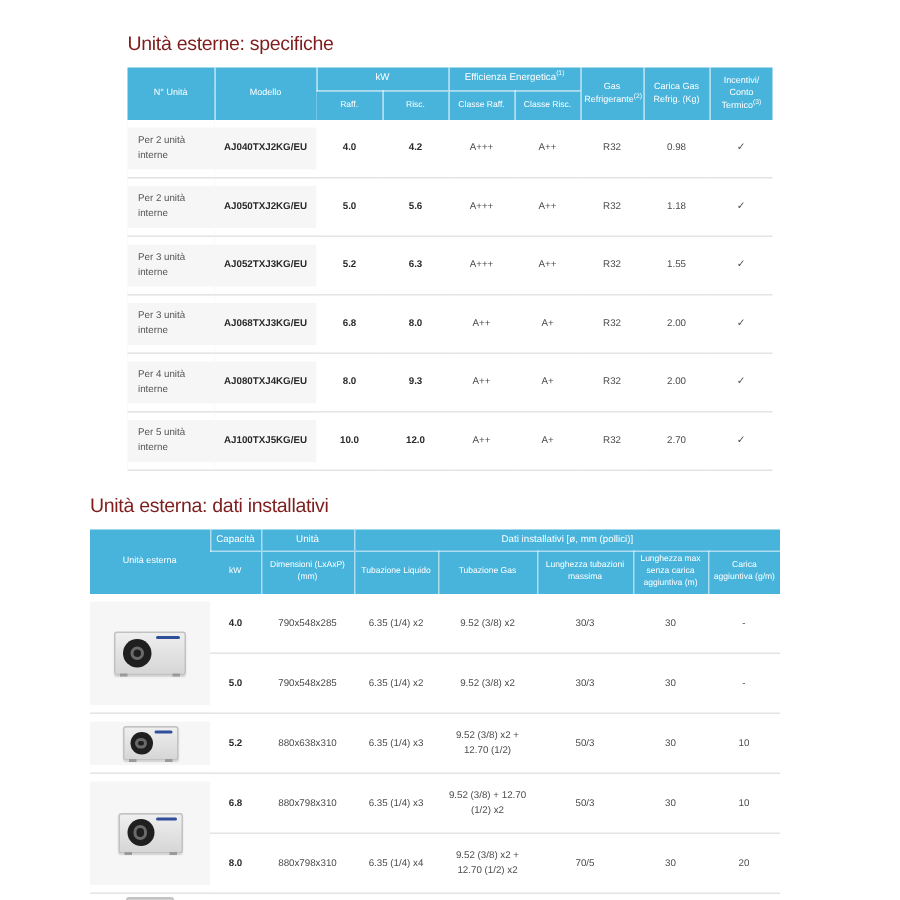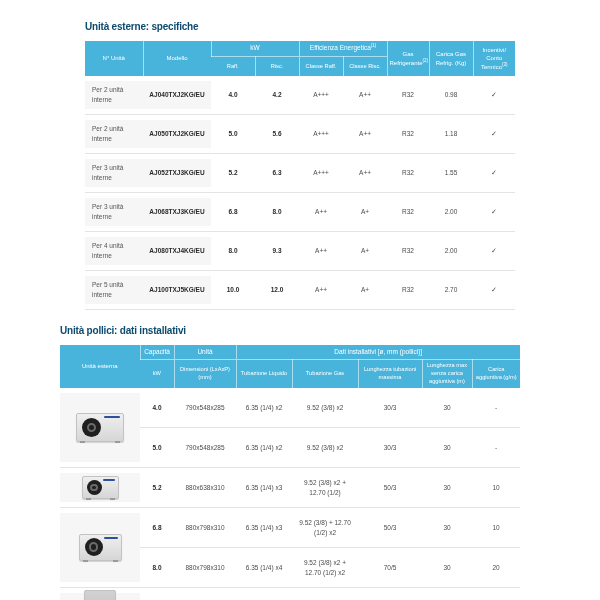--- a/index.html
+++ b/index.html
@@ -1,20 +1,20 @@
 <!DOCTYPE html>
 <html><head>
 <meta charset="utf-8">
 <style>
   html,body{margin:0;padding:0;}
   body{width:600px;height:600px;background:#ffffff;font-family:"Liberation Sans",sans-serif;overflow:hidden;}
   .section{box-sizing:border-box;}
   .s1{padding-top:21px;margin-left:85px;width:430px;}
   .s2{margin-top:15px;margin-left:60px;width:460px;}
-  .title{font-size:10px;font-weight:bold;color:#0c4a6e;margin:0 0 9px 0;letter-spacing:-0.2px;}
+  .title{font-size:13px;font-weight:normal;color:#7f1d1d;margin:0 0 9px 0;letter-spacing:-0.2px;}
   table{border-collapse:collapse;table-layout:fixed;}
   table.spec{width:430px;}
   table.inst{width:460px;}
   thead th{background:#48b4dc;color:#ffffff;font-weight:normal;text-align:center;vertical-align:middle;
     padding:1px 2px;border-left:1px solid rgba(255,255,255,0.55);font-size:6px;line-height:1.35;}
   thead tr th:first-child{border-left:none;}
   thead .grp{border-bottom:1px solid rgba(255,255,255,0.55);font-size:6.5px;}
   .hrowA th{height:13px;}
   .hrowB th{height:17px;font-size:5.7px;}
   .inst .hrowA th{height:12px;}
@@ -139,21 +139,21 @@
         <td>A+</td>
         <td>R32</td>
         <td>2.70</td>
         <td class="chk">✓</td>
       </tr>
     </tbody>
   </table>
 </div>
 
 <div class="section s2">
-  <h2 class="title">Unità pollici: dati installativi</h2>
+  <h2 class="title">Unità esterna: dati installativi</h2>
   <table class="inst">
     <colgroup>
       <col style="width:80px">
         <col style="width:34px">
         <col style="width:62px">
         <col style="width:56px">
       <col style="width:66px">
         <col style="width:64px">
         <col style="width:50px">
         <col style="width:48px">

